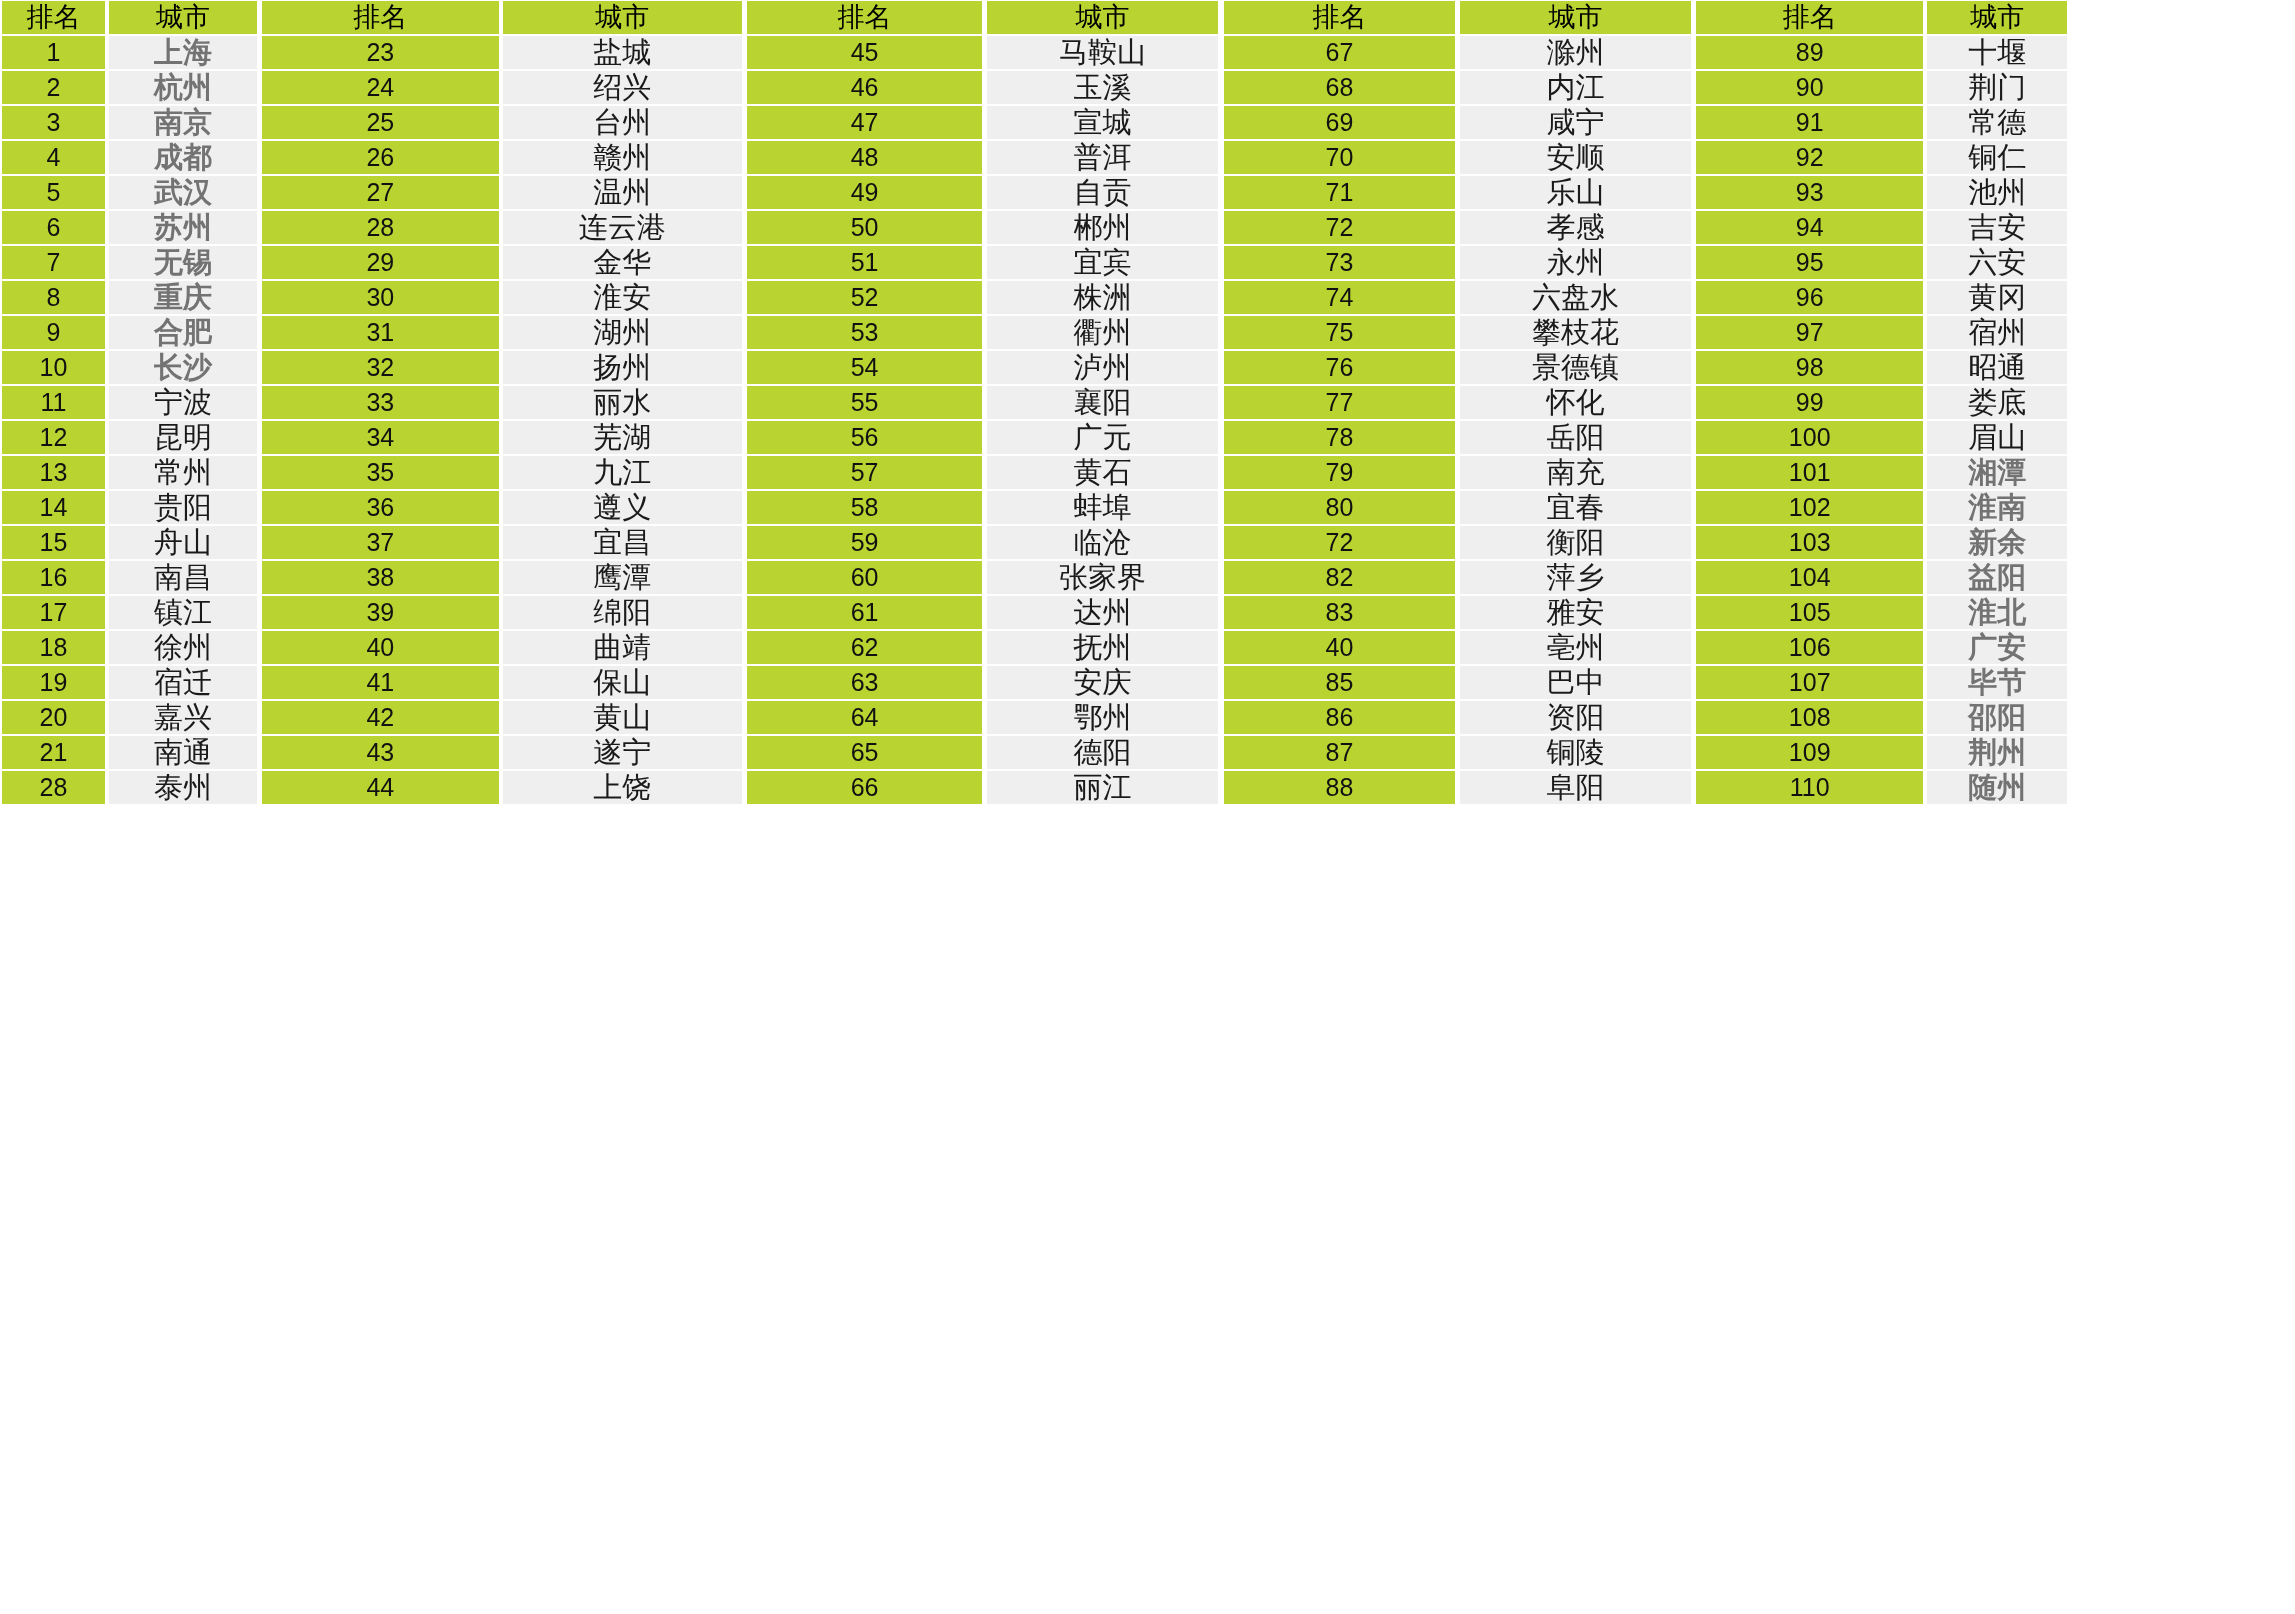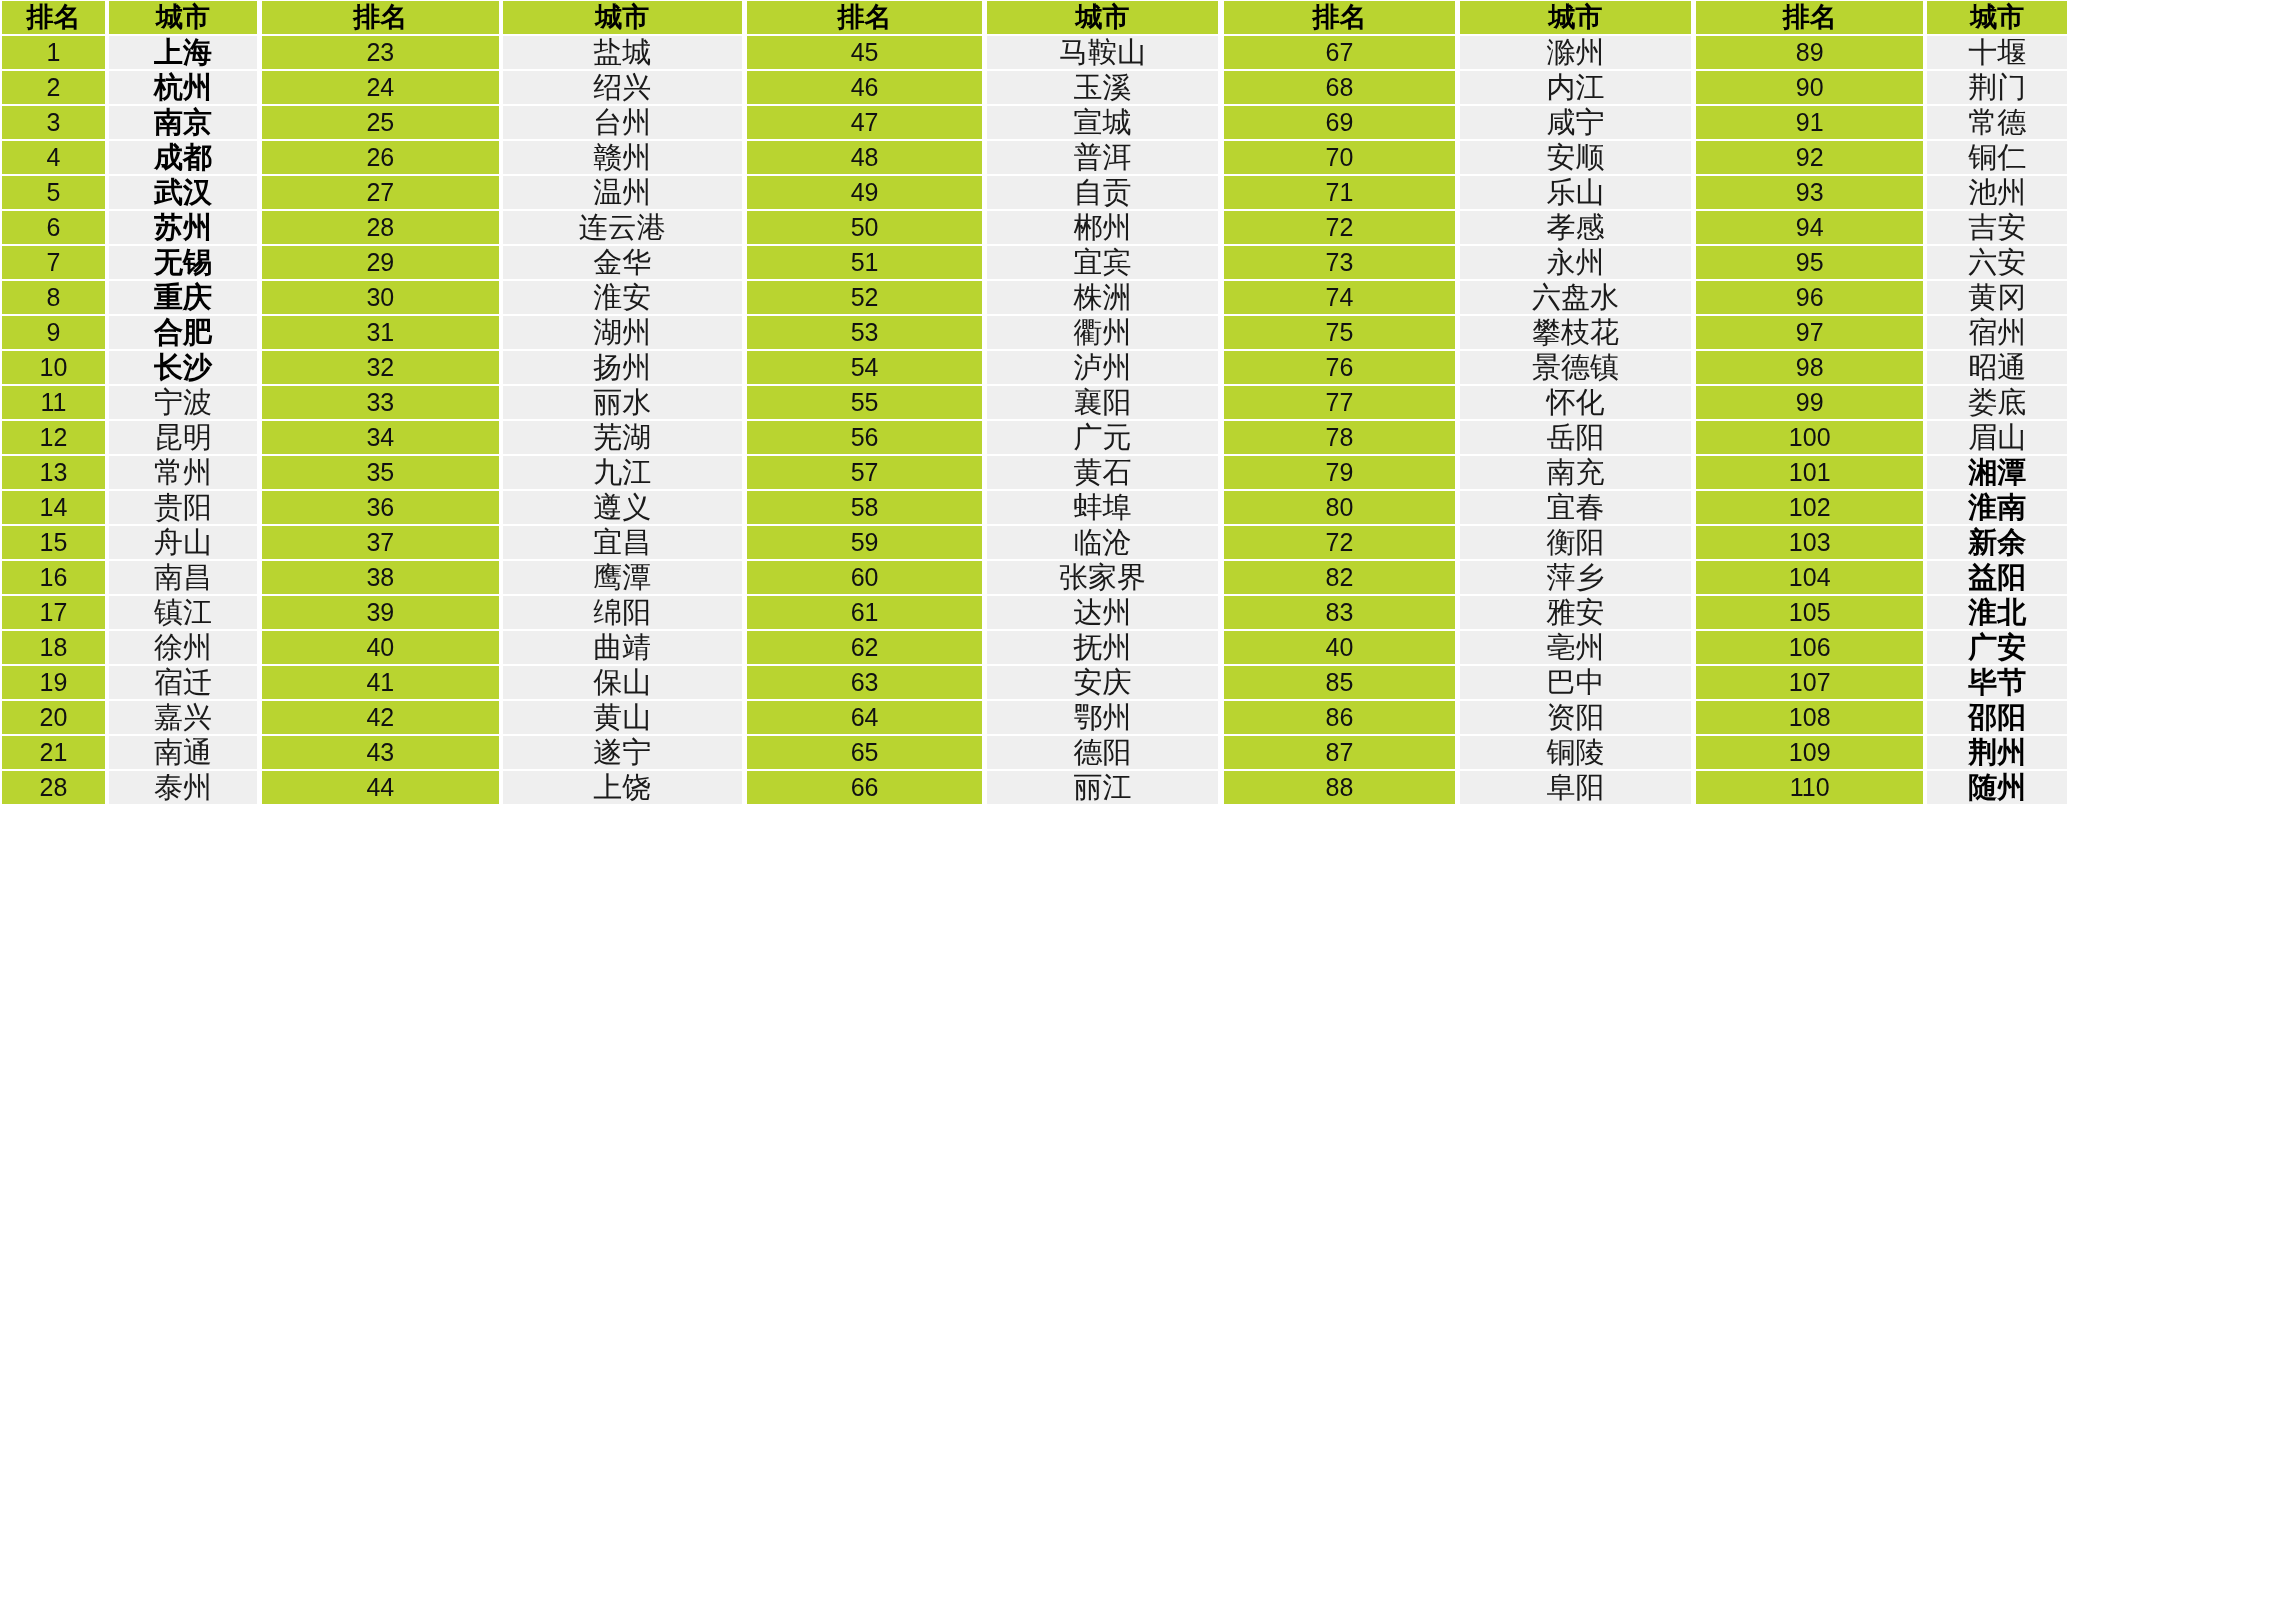--- a/index.html
+++ b/index.html
@@ -26,36 +26,36 @@
     display:flex;align-items:center;justify-content:center;
     font-size:26.6px;
     line-height:1;
     box-sizing:border-box;
     margin:1.2px 2.3px;
     white-space:nowrap;
   }
   .hdr{
     background:#b9d430;
     color:#000000;
-    font-weight:bold;
+    font-weight:normal;
     font-family:"Liberation Sans","DejaVu Sans",sans-serif;
     font-size:27px;
   }
   .rank{
     background:#b9d430;
     color:#111111;
     font-family:"Liberation Sans","DejaVu Sans",sans-serif;
     font-size:25px;
   }
   .city{
     background:#efefef;
     color:#1a1a1a;
     font-size:29px;
   }
-  .city.red{ color:#000000; font-weight:bold; }
+  .city.red{ color:#737373; font-weight:bold; }
   .gap{ background:#ffffff; margin:0; }
 </style>
 </head>
 <body>
 
 <div id="grid">
     <div class="cell hdr">排名</div>
     <div class="cell hdr">城市</div>
     <div class="cell gap"></div>
     <div class="cell hdr">排名</div>

